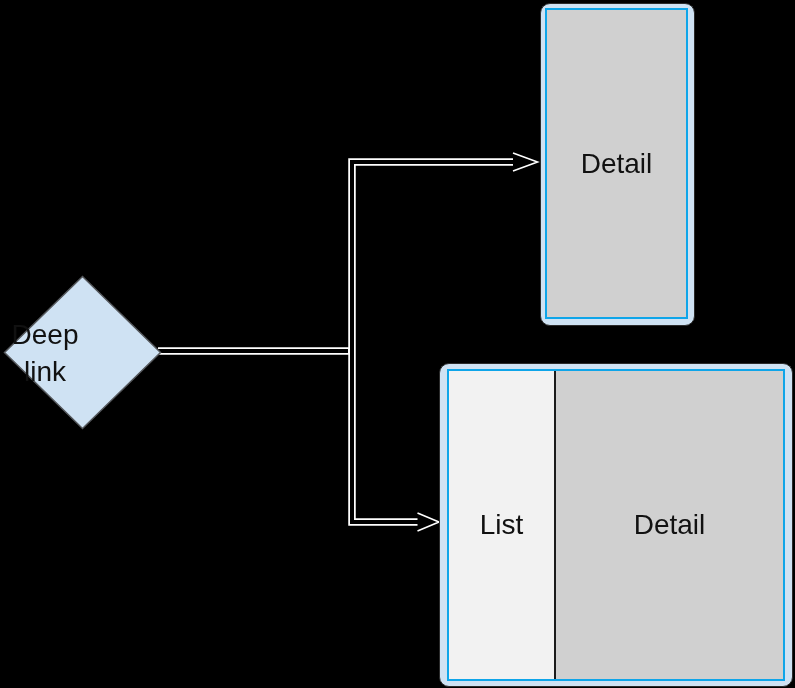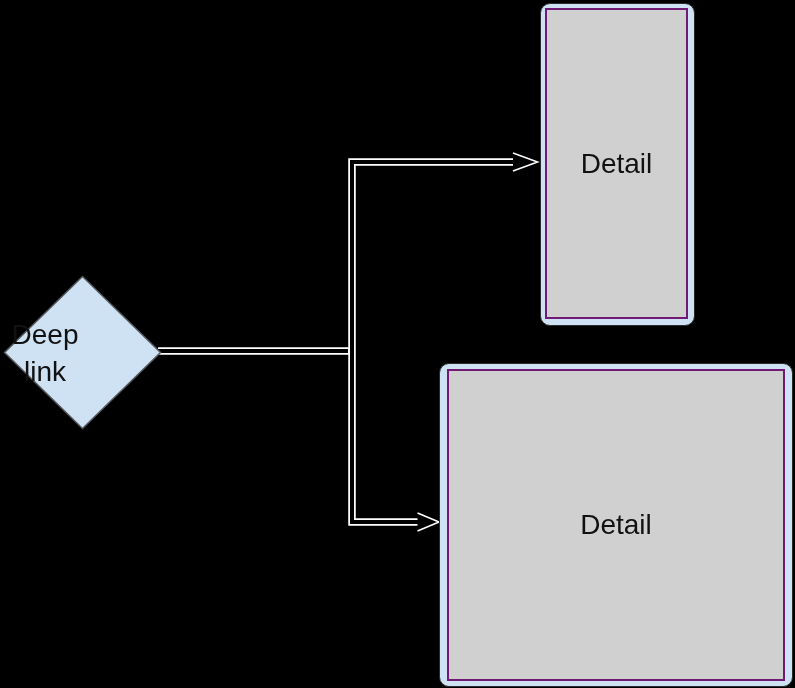--- a/index.html
+++ b/index.html
@@ -61,21 +61,21 @@
     padding: 4px 6px 6px 4px;
   }
   .frame-bottom {
     left: 439px; top: 363px;
     width: 354px; height: 324px;
     padding: 5px 7px;
   }
   .screen {
     box-sizing: border-box;
     width: 100%; height: 100%;
-    border: 2px solid #701a75;
+    border: 2px solid #0ea5e9;
     display: flex;
   }
   .pane {
     display: flex;
     align-items: center;
     justify-content: center;
     font-size: 28px;
   }
   .pane-detail-full {
     flex: 1 1 auto;
@@ -124,19 +124,22 @@
   <div class="frame frame-top">
     <div class="screen">
       <div class="pane pane-detail-full">
         <span>Detail</span>
       </div>
     </div>
   </div>
 
   <div class="frame frame-bottom">
     <div class="screen">
+      <div class="pane pane-list">
+        <span>List</span>
+      </div>
       <div class="pane pane-detail-split">
         <span>Detail</span>
       </div>
     </div>
   </div>
 
 </div>
 
 </body></html>

